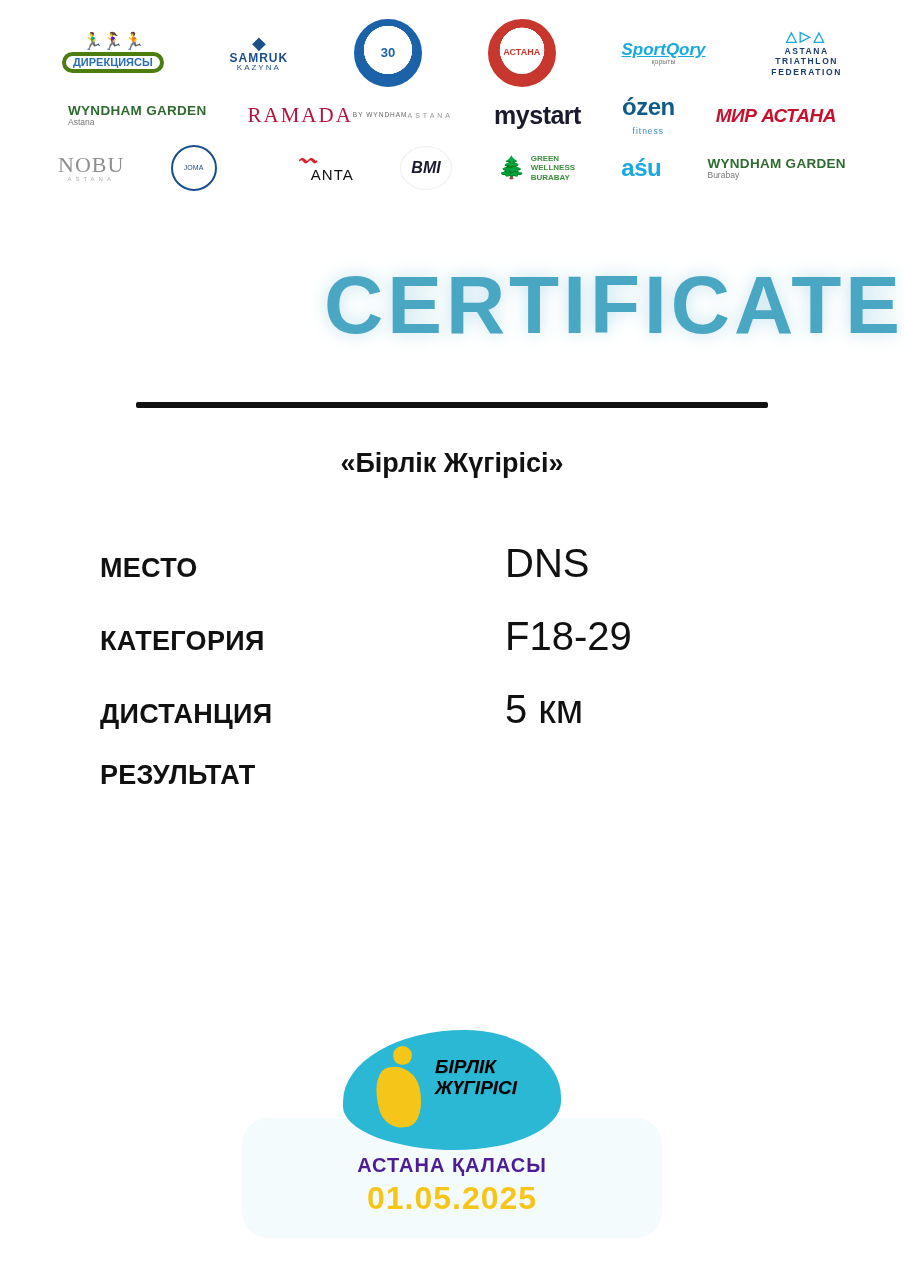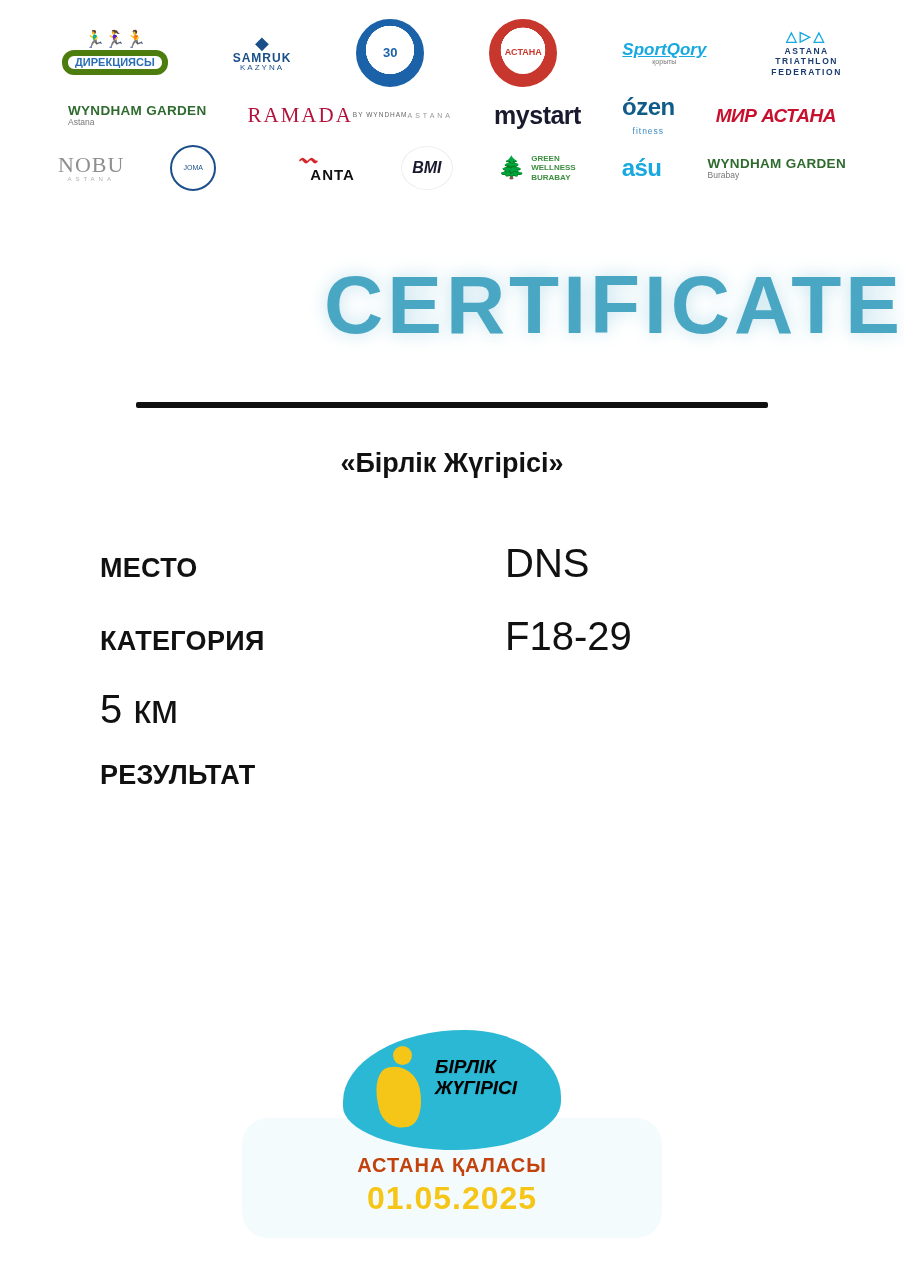--- a/index.html
+++ b/index.html
@@ -54,21 +54,21 @@
   .logo-dirk .kids {
     font-size: 17px;
     letter-spacing: -1px;
     color: #2aa3d6;
   }
   .logo-dirk .label {
     font-size: 11px;
     font-weight: bold;
     color: #2a6fb5;
     background: #ffffff;
-    border: 6px solid #4d7c0f;
+    border: 4px solid #4d7c0f;
     border-radius: 12px;
     padding: 1px 7px;
   }
   .logo-samruk {
     flex-direction: column;
     color: #1b4f8a;
   }
   .logo-samruk .mark { font-size: 18px; color: #1b4f8a; }
   .logo-samruk .name { font-size: 12px; font-weight: bold; letter-spacing: 1px; }
   .logo-samruk .sub { font-size: 8px; letter-spacing: 2px; }
@@ -143,21 +143,21 @@
 
   .logo-joma {
     width: 42px; height: 42px; border-radius: 50%;
     border: 2px solid #1b4f8a; color: #1b4f8a;
     font-size: 7px; text-align: center; line-height: 1.1;
     display:flex; align-items:center; justify-content:center;
   }
 
   .logo-anta { flex-direction: column; color: #111; }
   .logo-anta .swoosh { color: #d8232a; font-size: 18px; line-height: .7; }
-  .logo-anta .t1 { font-size: 15px; font-weight: bold; letter-spacing: 1px; margin-left: 48px; }
+  .logo-anta .t1 { font-size: 15px; font-weight: normal; letter-spacing: 1px; margin-left: 48px; }
 
   .logo-bmi {
     width: 50px; height: 42px; border-radius: 50%;
     background: #fff; border: 1px solid #eee;
     font-size: 16px; font-style: italic; font-weight: bold; color: #1a1a2e;
     display:flex; align-items:center; justify-content:center;
   }
 
   .logo-green { display: flex; align-items: center; gap: 5px; color: #4caf50; }
   .logo-green .tree { font-size: 22px; }
@@ -283,21 +283,21 @@
     line-height: 1.12;
     text-align: left;
     text-shadow: 0 1px 1px rgba(0,0,0,.12);
   }
   .badge-city {
     position: absolute;
     left: 0; right: 0; top: 36px;
     font-size: 20px;
     font-weight: bold;
     letter-spacing: 1px;
-    color: #c2410c;
+    color: #4c1d95;
   }
   .badge-date {
     position: absolute;
     left: 0; right: 0; top: 62px;
     font-size: 32px;
     font-weight: bold;
     color: #f5c518;
     letter-spacing: 1px;
   }
 </style>
@@ -412,20 +412,21 @@
   <div class="results">
     <div class="result-row">
       <div class="result-label">МЕСТО</div>
       <div class="result-value">DNS</div>
     </div>
     <div class="result-row">
       <div class="result-label">КАТЕГОРИЯ</div>
       <div class="result-value">F18-29</div>
     </div>
     <div class="result-row">
+      <div class="result-label">ДИСТАНЦИЯ</div>
       <div class="result-value">5 км</div>
     </div>
     <div class="result-row">
       <div class="result-label">РЕЗУЛЬТАТ</div>
       <div class="result-value"></div>
     </div>
   </div>
 
   <div class="badge">
     <div class="badge-card">

